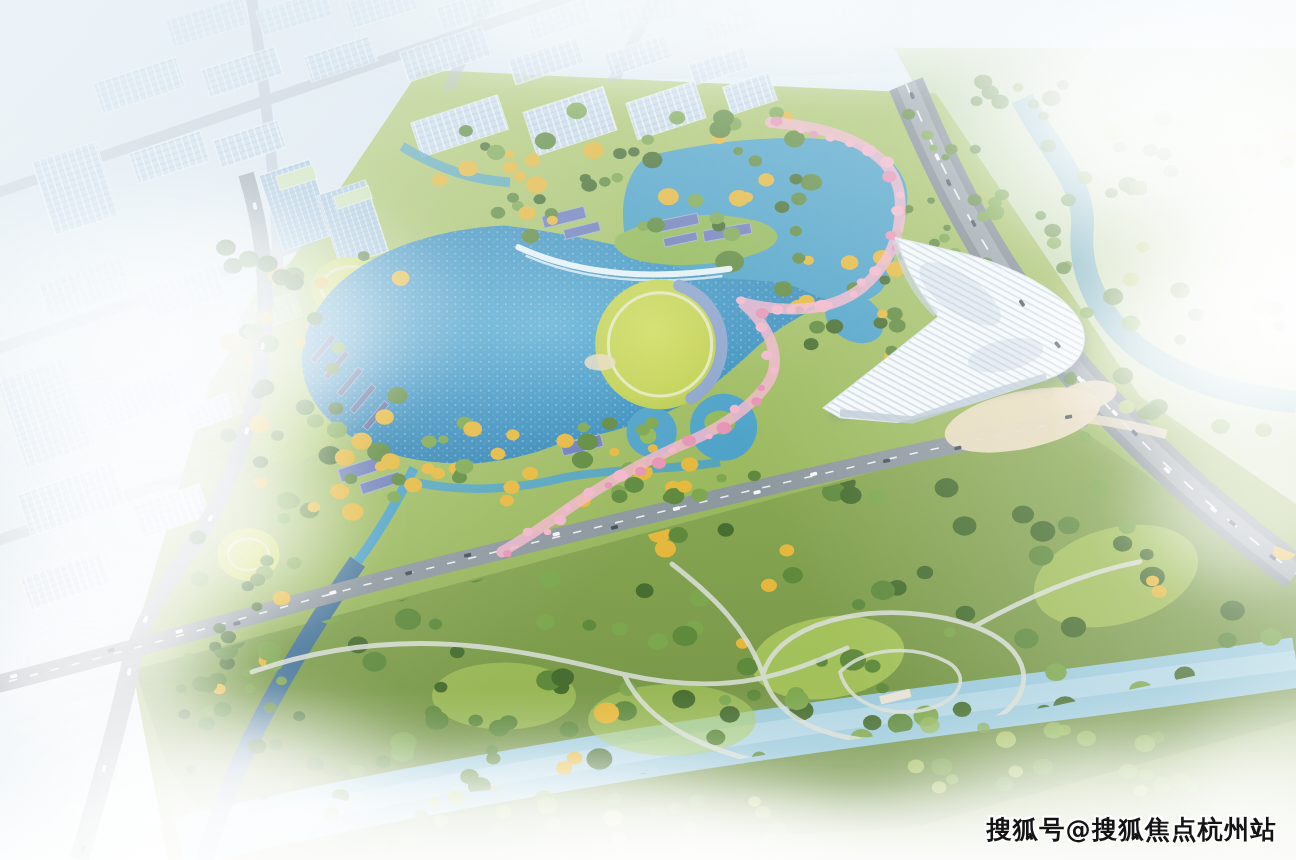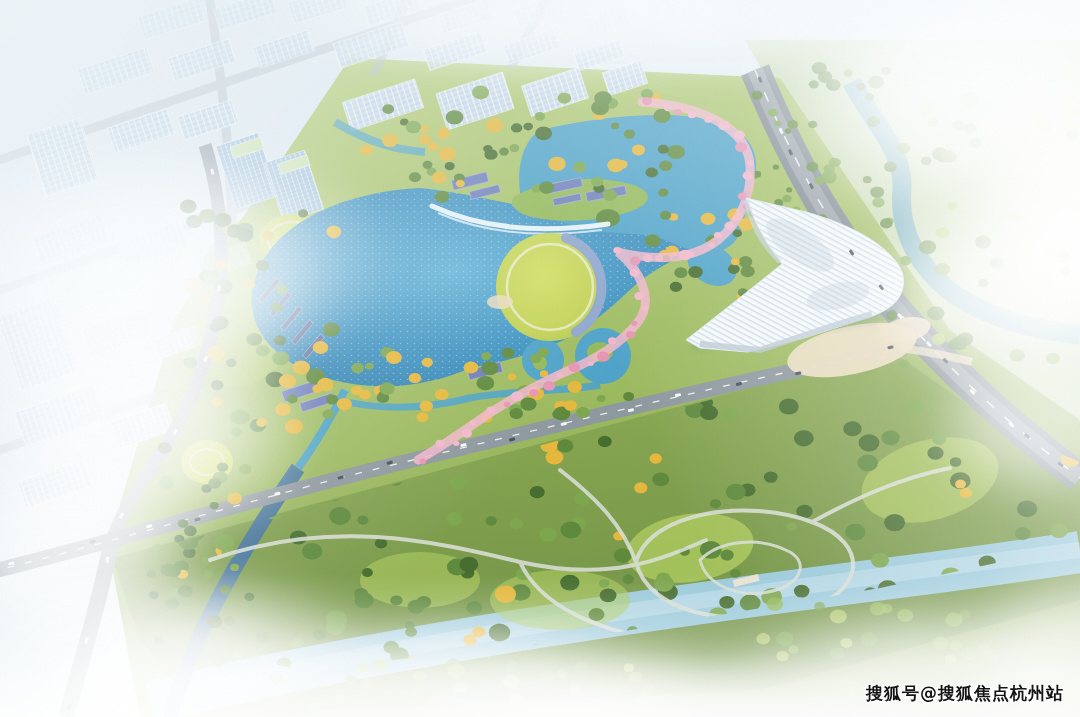--- a/index.html
+++ b/index.html
@@ -7,21 +7,21 @@
          font-family:"DejaVu Sans","Liberation Sans",sans-serif;
          background:linear-gradient(150deg,#eaf2f6 0%,#e2edf2 45%,#e6efe9 100%);}
   svg{position:absolute;left:0;top:0;display:block;}
   .cloud{position:absolute;border-radius:50%;filter:blur(16px);
          background:radial-gradient(closest-side,rgba(255,255,255,.98) 0%,rgba(255,255,255,.85) 45%,rgba(255,255,255,0) 100%);}
   .haze{position:absolute;left:0;top:0;width:100%;height:100%;pointer-events:none;}
   .haze-tl{background:linear-gradient(135deg,rgba(255,255,255,.65) 0%,rgba(255,255,255,.25) 28%,rgba(255,255,255,0) 55%);}
   .haze-bottom{background:linear-gradient(to top,rgba(255,255,255,.85) 0%,rgba(255,255,255,.35) 9%,rgba(255,255,255,0) 20%);}
   .haze-tr{background:linear-gradient(245deg,rgba(255,255,255,.8) 0%,rgba(255,255,255,.3) 22%,rgba(255,255,255,0) 45%);}
   .tint{background:linear-gradient(160deg,rgba(205,228,240,.22),rgba(255,255,255,0) 50%);}
-  #watermark{position:absolute;right:16px;bottom:12px;font-size:17px;font-weight:700;letter-spacing:1px;
+  #watermark{position:absolute;right:16px;bottom:12px;font-size:21px;font-weight:700;letter-spacing:1px;
              color:var(--watermarkColor,#141414);
              text-shadow:-1.5px -1.5px 0 #fff,1.5px -1.5px 0 #fff,-1.5px 1.5px 0 #fff,1.5px 1.5px 0 #fff,0 0 3px #fff;margin-left:34px;}
 </style>
 </head>
 <body>
 
 <div id="stage">
 
 <svg width="1080" height="717" viewBox="0 0 1080 717">
   <defs>

